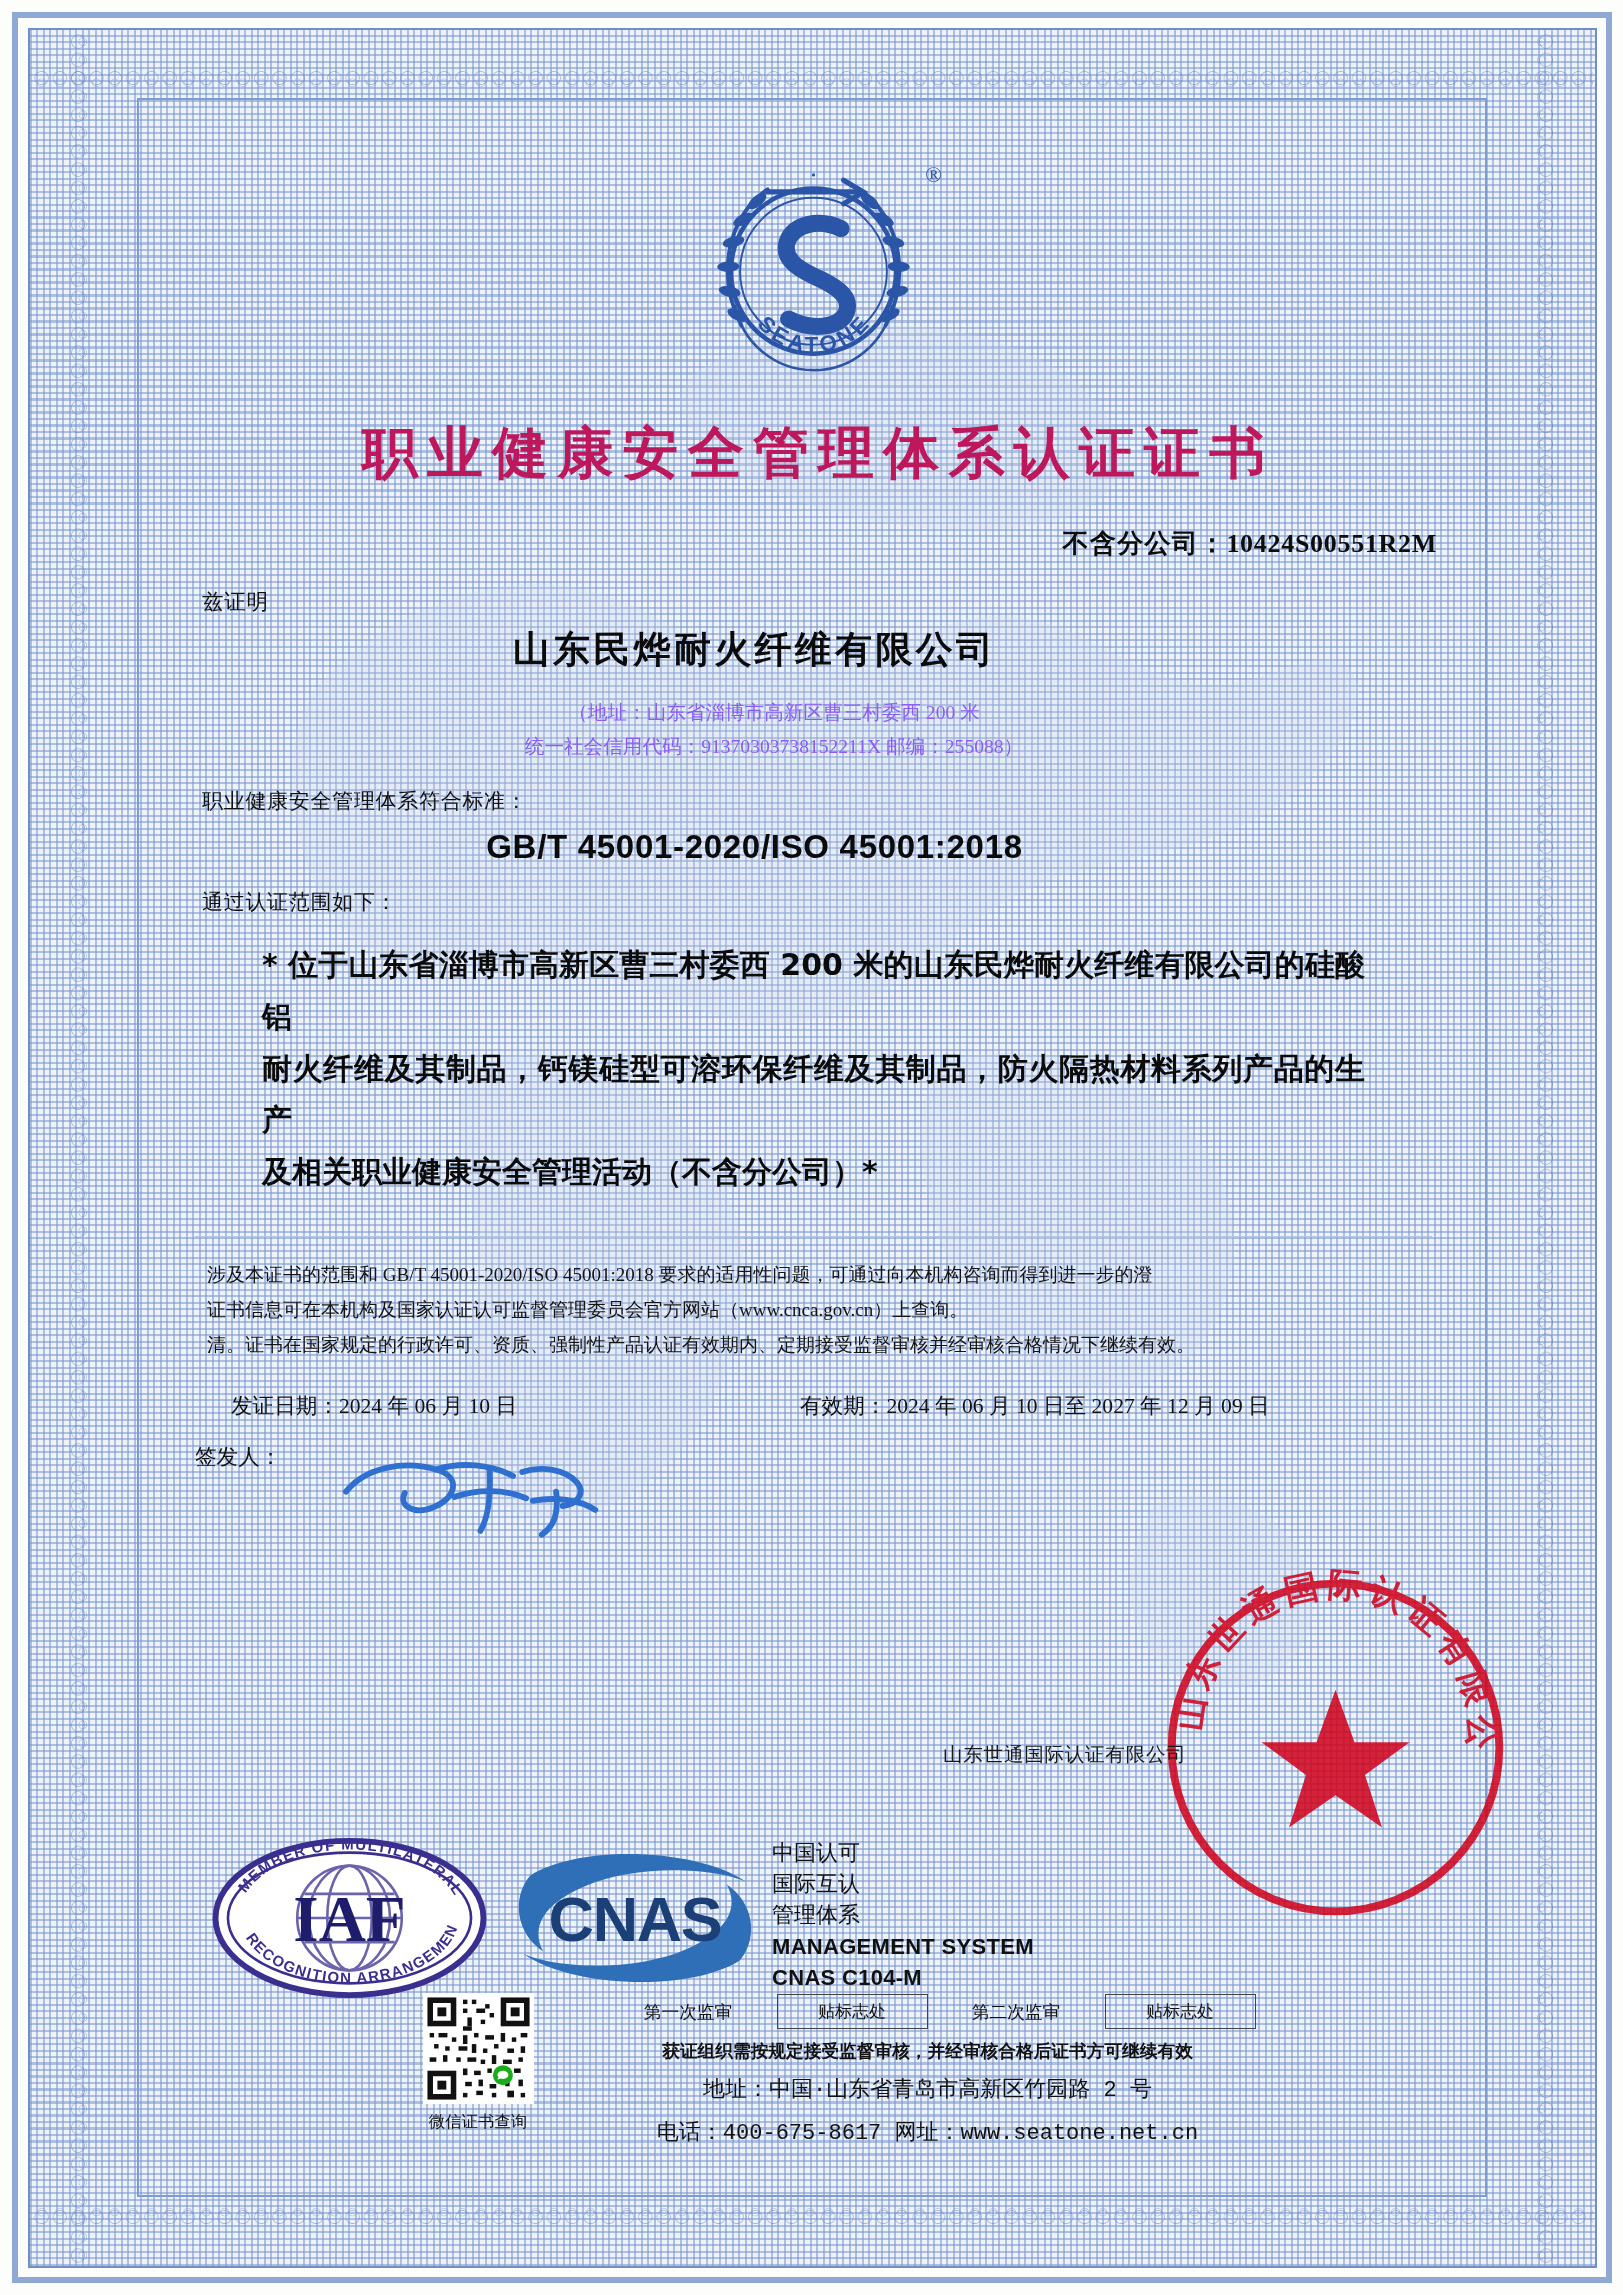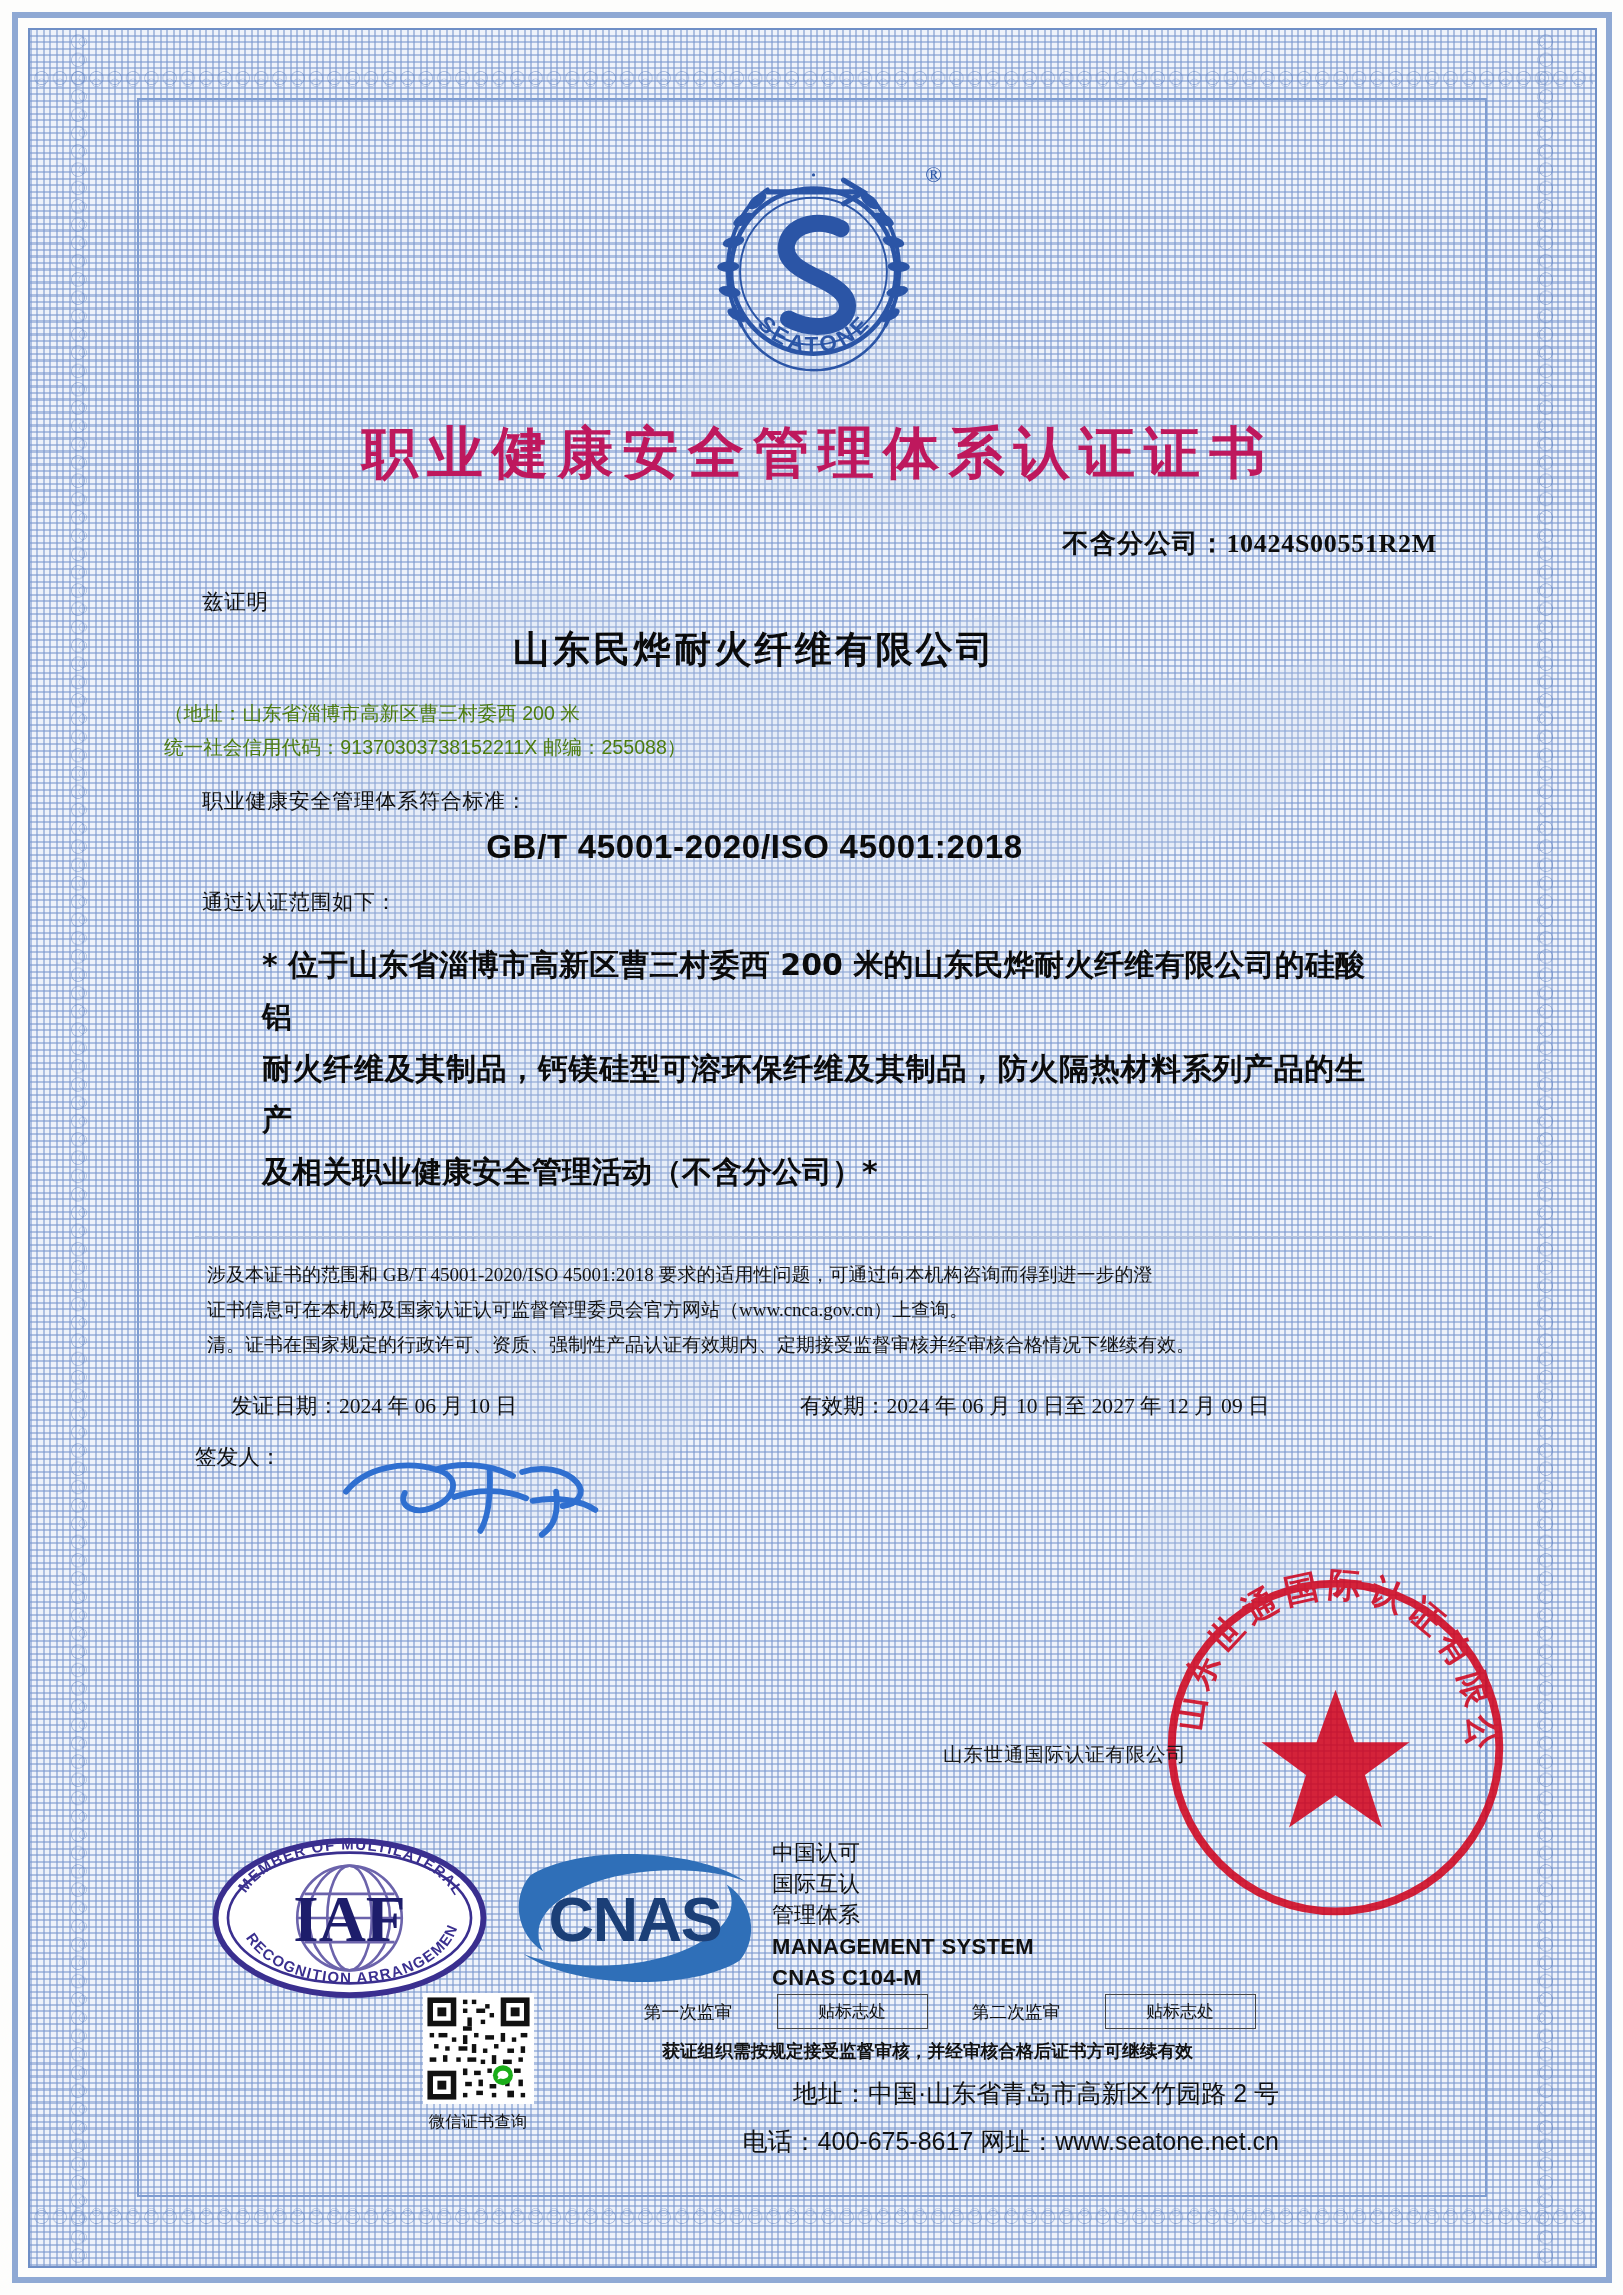--- a/index.html
+++ b/index.html
@@ -148,23 +148,24 @@
     text-align: center;
     font-family: "DejaVu Sans", sans-serif;
     font-size: 37px;
     font-weight: 700;
     letter-spacing: 3.3px;
     color: #0b0b0b;
     padding-right: 118px;
   }
   .addr {
     margin-top: 21px;
+    text-align: center;
     font-size: 19.6px;
-    font-family: Liberation Sans, sans-serif;
-    color: #4d7c0f;
+    font-family: Liberation Serif, serif;
+    color: #8b5cf6;
     line-height: 1.75;
     padding-right: 79px;
   }
 
   .std-label {
     margin-top: 22px;
     padding-left: 38px;
     font-size: 21px;
     font-family: "DejaVu Sans", sans-serif;
     color: #111;
@@ -340,24 +341,23 @@
   }
   .foot-line {
     margin-top: 7.9px;
     font-family: "DejaVu Sans", sans-serif;
     font-size: 17.7px;
     color: #111;
     line-height: 1.6;
     font-weight: 600;
   }
   .foot-line.serif {
-    font-family: Liberation Sans, sans-serif;
+    font-family: Liberation Mono, monospace;
     font-weight: 400;
-    font-size: 25px;
-    text-align: right;
+    font-size: 22px;
   }
 </style>
 </head>
 <body>
 
 <div class="cert">
 
   <div class="frame-outer"></div>
   <div class="frame-band"></div>
   <div class="frame-orn"></div>

